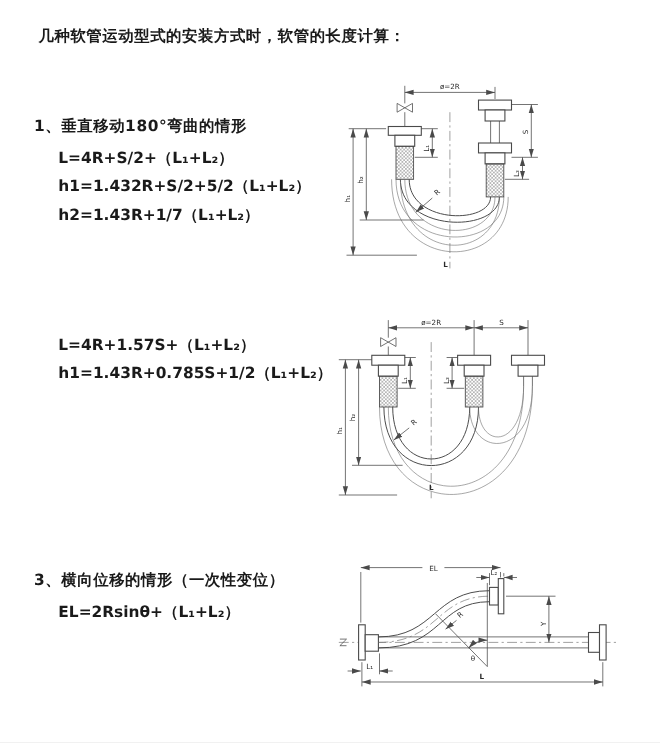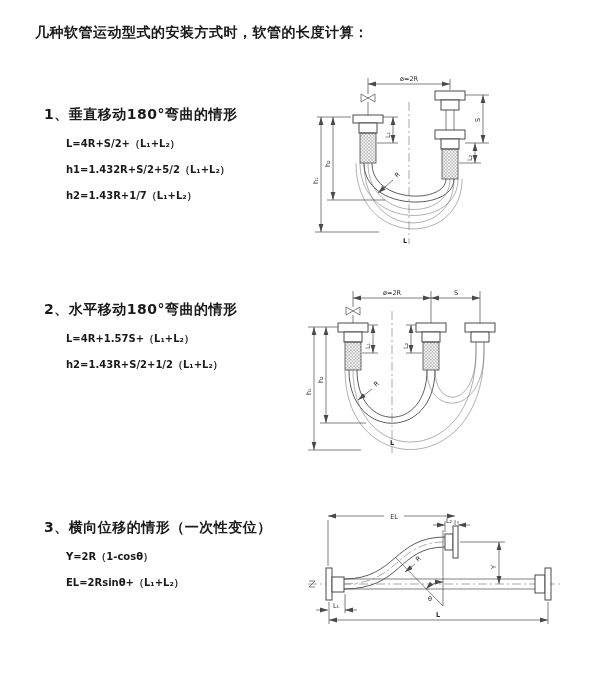--- a/index.html
+++ b/index.html
@@ -1,21 +1,21 @@
 <!DOCTYPE html>
 <html><head>
 <meta charset="utf-8">
 <style>
   html,body{margin:0;padding:0;background:#e8e8e8;}
   .page{position:relative;width:600px;height:675px;background:#fff;
         font-family:"DejaVu Sans","Liberation Sans",sans-serif;color:#1a1a1a;overflow:hidden;margin:0 auto;text-decoration:underline;}
   .title{position:absolute;left:35px;top:24px;font-size:14px;font-weight:bold;letter-spacing:.5px;}
-  .sec{position:absolute;left:44px;width:272px;}
+  .sec{position:absolute;left:31px;width:272px;}
   .sec .h{font-size:14px;font-weight:bold;letter-spacing:.5px;margin-bottom:7px;}
-  .sec .f{font-size:10px;font-weight:bold;margin-left:22px;line-height:26px;white-space:nowrap;}
+  .sec .f{font-size:14px;font-weight:bold;margin-left:22px;line-height:26px;white-space:nowrap;}
   .dsvg{position:absolute;}
   svg text{font-size:6.5px;fill:#2a2a2a;font-family:"DejaVu Sans","Liberation Sans",sans-serif;}
   .dl{stroke:#4a4a4a;stroke-width:.7;fill:none;}
   .ol{stroke:#4a4a4a;stroke-width:1;fill:#fff;}
   .hs{stroke:#4a4a4a;stroke-width:.9;fill:none;}
   .th{stroke:#6e6e6e;stroke-width:.55;fill:none;}
   .cl{stroke:#707070;stroke-width:.6;stroke-dasharray:9 3 2 3;fill:none;}
   .br{stroke:#4a4a4a;stroke-width:.8;}
 </style>
 </head>
@@ -26,28 +26,26 @@
   <div class="title">几种软管运动型式的安装方式时，软管的长度计算：</div>
 
   <section class="sec" style="top:106px">
     <div class="h">1、垂直移动180°弯曲的情形</div>
     <div class="f">L=4R+S/2+（L₁+L₂）</div>
     <div class="f">h1=1.432R+S/2+5/2（L₁+L₂）</div>
     <div class="f">h2=1.43R+1/7（L₁+L₂）</div>
   </section>
 
   <section class="sec" style="top:301px">
-    <div class="h">2、水平移动180°弯曲的情形</div>
     <div class="f">L=4R+1.57S+（L₁+L₂）</div>
-    <div class="f">h2=1.43R+S/2+1/2（L₁+L₂）</div>
+    <div class="f">h1=1.43R+0.785S+1/2（L₁+L₂）</div>
   </section>
 
   <section class="sec" style="top:519px">
     <div class="h">3、横向位移的情形（一次性变位）</div>
-    <div class="f">Y=2R（1-cosθ）</div>
     <div class="f">EL=2Rsinθ+（L₁+L₂）</div>
   </section>
 
   <svg class="dsvg" style="left:313px;top:72px" width="220" height="190" viewBox="0 0 220 190">
     <defs>
       <pattern id="br1" width="3.2" height="3.2" patternUnits="userSpaceOnUse">
         <path d="M0,3.2 L3.2,0 M0,0 L3.2,3.2" stroke="#8a8a8a" stroke-width="0.5"></path>
       </pattern>
       <marker id="ar1" viewBox="0 0 10 10" refX="10" refY="5" markerWidth="8" markerHeight="8" markerUnits="userSpaceOnUse" orient="auto-start-reverse">
         <path d="M0,2 L10,5 L0,8 Z" fill="#4a4a4a"></path>

